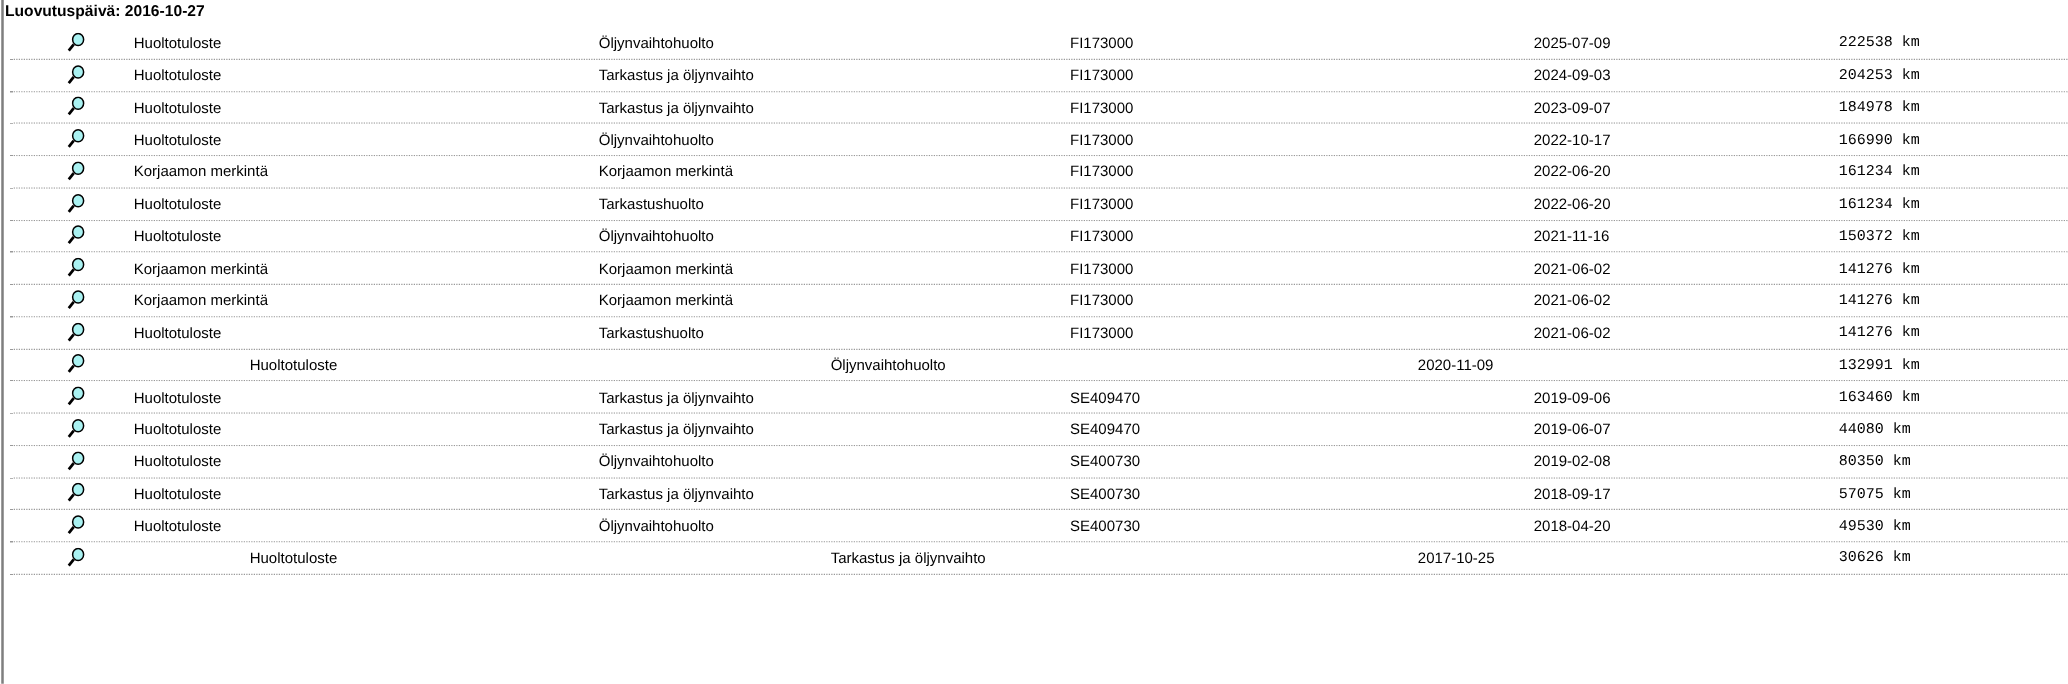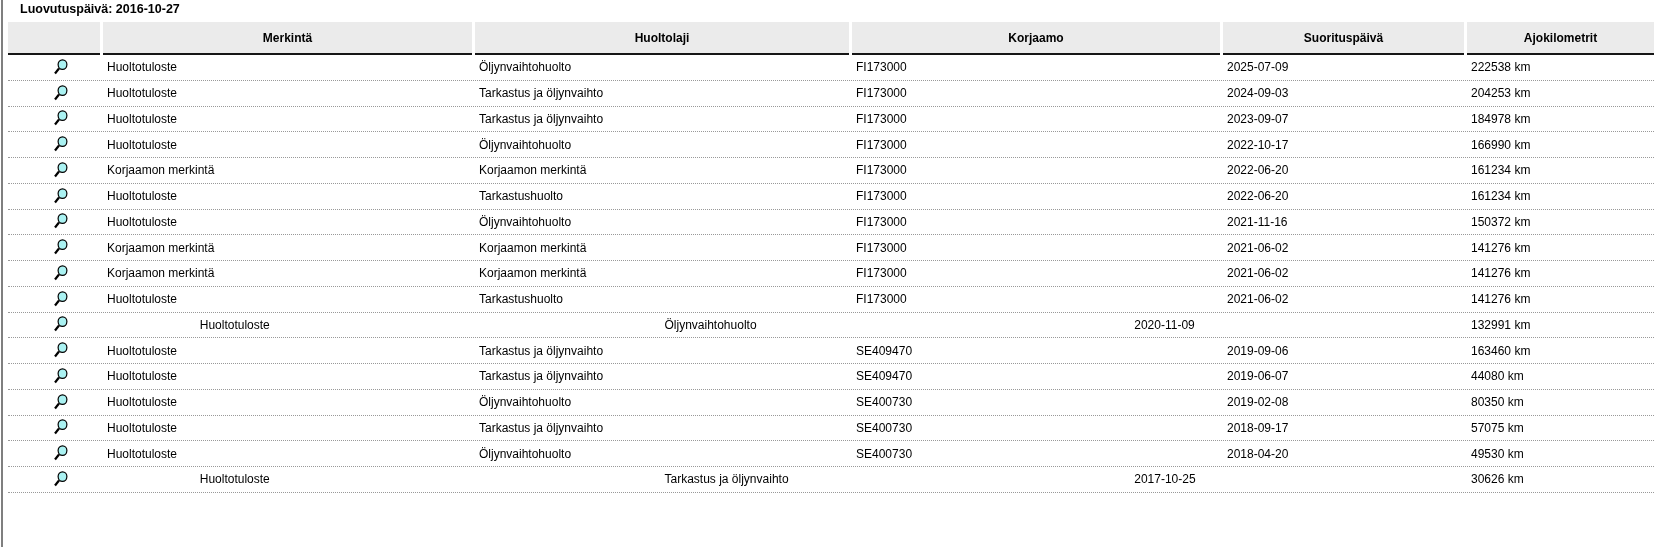--- a/index.html
+++ b/index.html
@@ -10,21 +10,21 @@
     font-family: "Liberation Sans", sans-serif;
     color: #000;
     overflow: hidden;
   }
   .left-rule {
     position: absolute; left: 1px; top: 0;
     width: 2px; height: 547px;
     background: #7f7f7f;
   }
   .page-title {
-    position: absolute; left: 20px; top: 2px;
+    position: absolute; left: 4px; top: 2px;
     font-size: 12.5px; font-weight: bold; white-space: nowrap;
   }
   .svc-table {
     position: absolute; left: 8px; top: 22px;
     width: 1646px;
   }
   .thead { display: flex; height: 33px; }
   .th {
     background: #ebebeb;
     border-bottom: 2px solid #161616;
@@ -45,48 +45,40 @@
     border-bottom: 1px dotted #999999;
     background: #ffffff;
     justify-content: space-between;
   }
   .td {
     font-size: 12px;
     padding-left: 4px;
     margin-right: 3px;
     white-space: nowrap; overflow: hidden;
   }
-  .td:last-child { margin-right: 0; }
+  .td:last-child { margin-right: 0; font-family: Liberation Mono, monospace; }
   .td.icon-cell {
     display: flex; align-items: center; justify-content: center;
     padding-left: 14px;
   }
   .mag-btn {
     width: 16px; height: 17px;
     border: none; background: transparent;
     cursor: pointer; padding: 0;
     display: flex; align-items: center; justify-content: center;
   }
 </style>
 </head>
 <body>
 
 <div class="left-rule"></div>
 
 <div class="page-title">Luovutuspäivä: 2016-10-27</div>
 
 <div class="svc-table">
-  <div class="thead">
-    <div class="th c0"></div>
-    <div class="th c1">Merkintä</div>
-    <div class="th c2">Huoltolaji</div>
-    <div class="th c3">Korjaamo</div>
-    <div class="th c4">Suorituspäivä</div>
-    <div class="th c5">Ajokilometrit</div>
-  </div>
   <div id="tbody">
       <div class="tr">
     <div class="td icon-cell c0">
       <button class="mag-btn">
         <svg width="16" height="17" viewBox="0 0 16 17" aria-hidden="true">
           <line x1="6" y1="9.5" x2="2" y2="14.5" stroke="#000000" stroke-width="2.2"></line>
           <ellipse cx="9.5" cy="5.6" rx="4.4" ry="4.8" fill="#aaf2f2" stroke="#000000" stroke-width="1.2"></ellipse>
         </svg>
       </button>
     </div>

